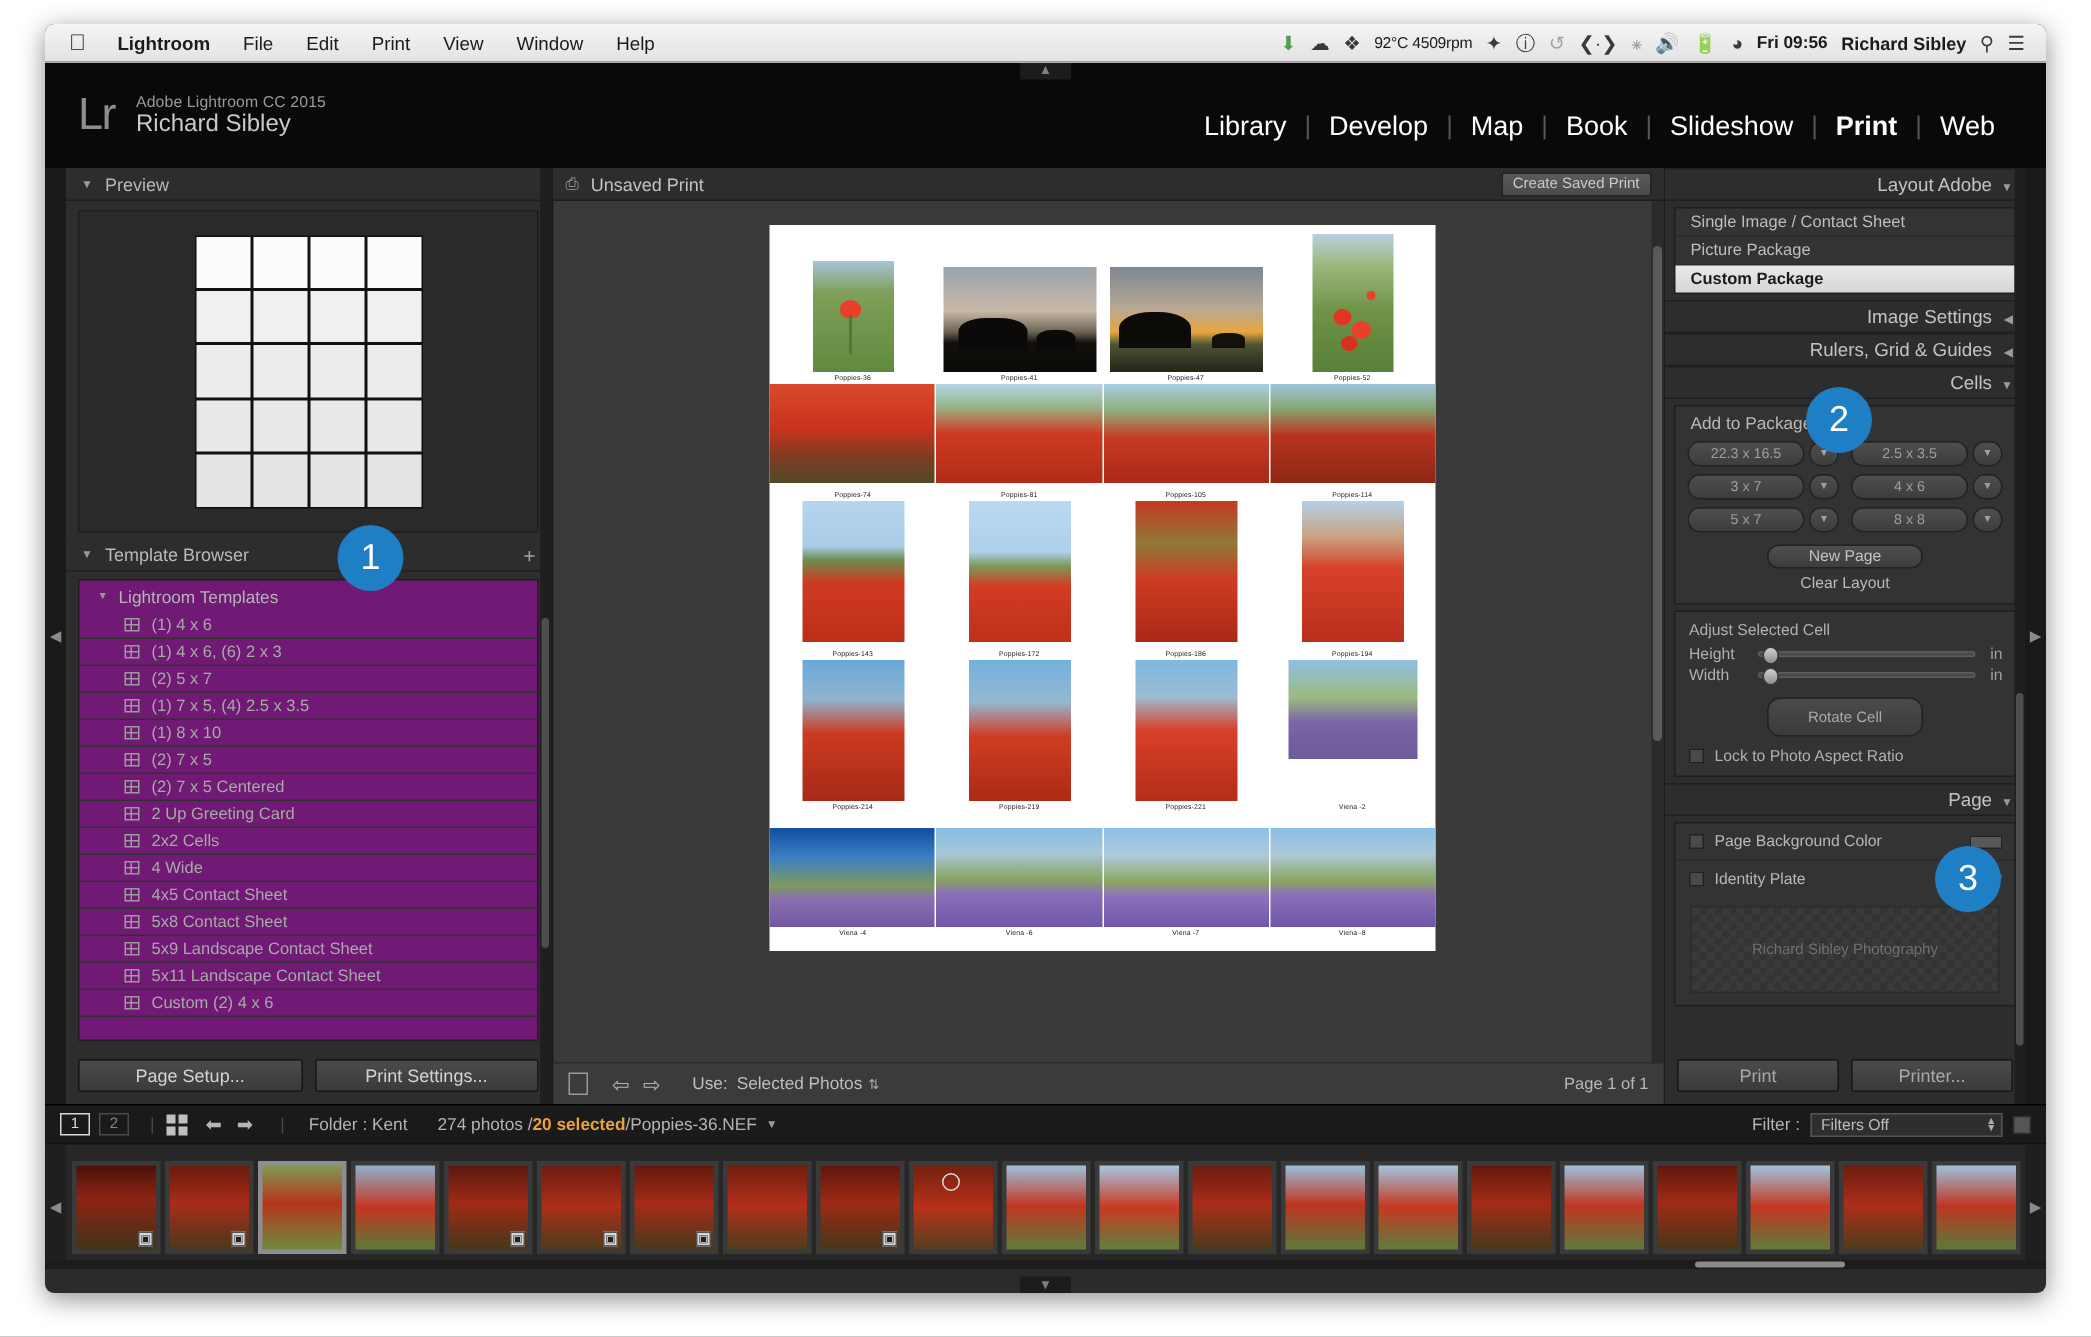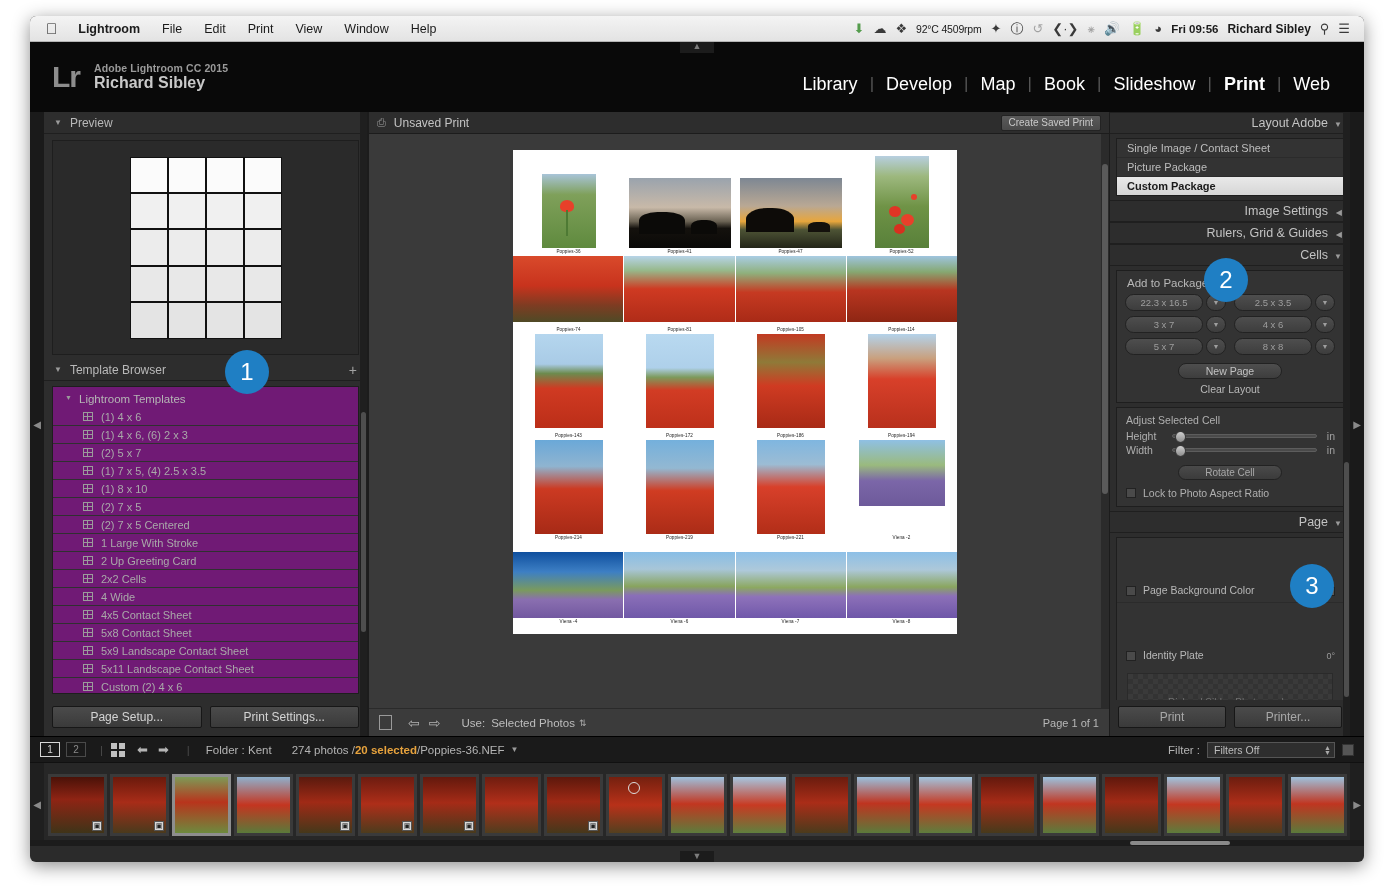--- a/index.html
+++ b/index.html
@@ -40,21 +40,21 @@
   .menubar .right .temp { font-size: 10.5px; letter-spacing: -0.2px; }
   .menubar .right .clock { font-weight: bold; font-size: 11.5px; }
   .menubar .right .user { font-weight: bold; font-size: 12px; }
 
   
   .lr-titlebar {
     position: absolute; left: 0; top: 26px; width: 100%; height: 70px;
     background: #090909;
     display: flex; align-items: center;
   }
-  .lr-logo-wrap { display: flex; align-items: center; padding-left: 22px; font-weight: bold; }
+  .lr-logo-wrap { display: flex; align-items: center; padding-left: 22px; }
   .lr-logo {
     font-size: 30px; color: #8d8d8d; letter-spacing: -1px;
     font-family: "Liberation Sans", sans-serif;
   }
   .lr-names { margin-left: 14px; line-height: 1.15; }
   .lr-app { font-size: 10.5px; color: #9a9a9a; letter-spacing: .1px; }
   .lr-user { font-size: 16px; color: #c9c9c9; }
   .modules {
     margin-left: auto; display: flex; align-items: center;
     padding-right: 22px; padding-top: 14px;
@@ -289,36 +289,36 @@
     flex: 1; height: 4px; background: #4a4a4a; border: 1px solid #5d5d5d;
     border-radius: 2px; position: relative; margin: 0 6px;
   }
   .slider .knob {
     position: absolute; left: 2px; top: -4px; width: 11px; height: 12px;
     background: linear-gradient(to bottom, #cfcfcf, #8e8e8e);
     border-radius: 50%; border: 1px solid #3a3a3a;
   }
   .sliderrow .unit { width: 12px; text-align: right; color: #a0a0a0; }
   .rotate-btn {
-    margin: 8px auto 0 auto; width: 104px; height: 15px; border-radius: 9px;
+    margin: 8px auto 0 auto; width: 104px; height: 26px; border-radius: 9px;
     background: linear-gradient(to bottom, #4a4a4a, #3b3b3b);
     border: 1px solid #222; color: #a8a8a8; font-size: 10px;
     display: flex; align-items: center; justify-content: center;
   }
   .checkrow {
     display: flex; align-items: center; padding: 7px 0 7px 9px;
     font-size: 10.5px; color: #b0b0b0;
   }
   .cbox {
     width: 10px; height: 10px; background: #4a4a4a;
     border: 1px solid #222; margin-right: 7px;
   }
   .pagerow {
-    display: flex; align-items: flex-end; padding: 6px 8px 6px 9px;
-    font-size: 10.5px; color: #b8b8b8; border-bottom: 1px solid #2b2b2b; margin-top: 40px;
+    display: flex; align-items: center; padding: 6px 8px 6px 9px;
+    font-size: 10.5px; color: #b8b8b8; border-bottom: 1px solid #2b2b2b;
   }
   .pagerow .swatch {
     width: 22px; height: 9px; background: #585858;
     border: 1px solid #222; margin-left: auto;
   }
   .pagerow .deg { margin-left: auto; font-size: 9px; color: #9a9a9a; }
   .idplate {
     margin: 6px 10px 8px 10px; height: 58px;
     background-color: #3a3a3a;
     background-image:
@@ -540,21 +540,20 @@
           <span class="tri">▼</span>
           <span>Lightroom Templates</span>
         </div>
         <div class="tpl-item"><span class="ticon"></span><span>(1) 4 x 6</span></div>
         <div class="tpl-item"><span class="ticon"></span><span>(1) 4 x 6, (6) 2 x 3</span></div>
         <div class="tpl-item"><span class="ticon"></span><span>(2) 5 x 7</span></div>
         <div class="tpl-item"><span class="ticon"></span><span>(1) 7 x 5, (4) 2.5 x 3.5</span></div>
         <div class="tpl-item"><span class="ticon"></span><span>(1) 8 x 10</span></div>
         <div class="tpl-item"><span class="ticon"></span><span>(2) 7 x 5</span></div>
         <div class="tpl-item"><span class="ticon"></span><span>(2) 7 x 5 Centered</span></div>
-        <div class="tpl-item"><span class="ticon"></span><span>1 Large With Stroke</span></div>
         <div class="tpl-item"><span class="ticon"></span><span>2 Up Greeting Card</span></div>
         <div class="tpl-item"><span class="ticon"></span><span>2x2 Cells</span></div>
         <div class="tpl-item"><span class="ticon"></span><span>4 Wide</span></div>
         <div class="tpl-item"><span class="ticon"></span><span>4x5 Contact Sheet</span></div>
         <div class="tpl-item"><span class="ticon"></span><span>5x8 Contact Sheet</span></div>
         <div class="tpl-item"><span class="ticon"></span><span>5x9 Landscape Contact Sheet</span></div>
         <div class="tpl-item"><span class="ticon"></span><span>5x11 Landscape Contact Sheet</span></div>
         <div class="tpl-item"><span class="ticon"></span><span>Custom (2) 4 x 6</span></div>
       </div>
 

